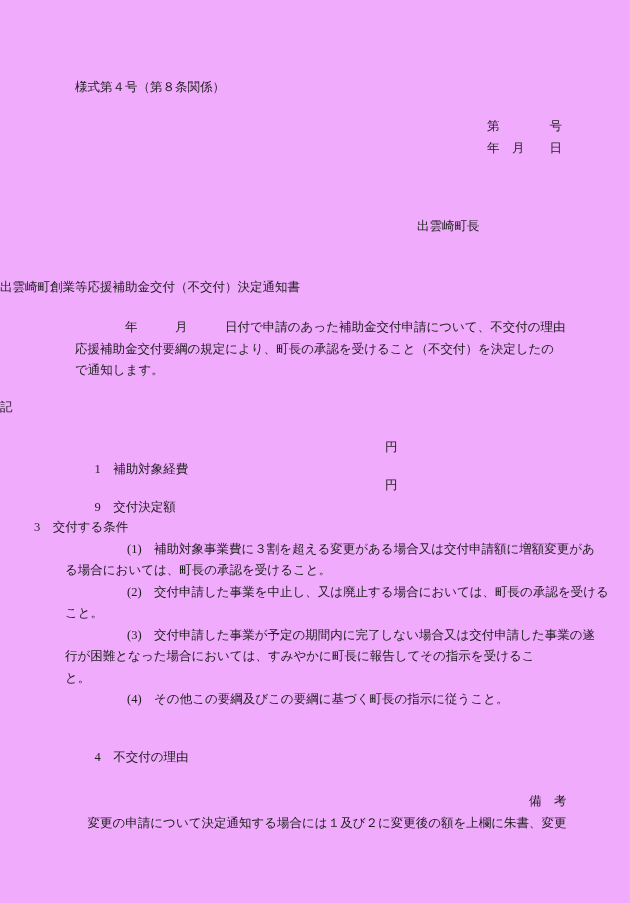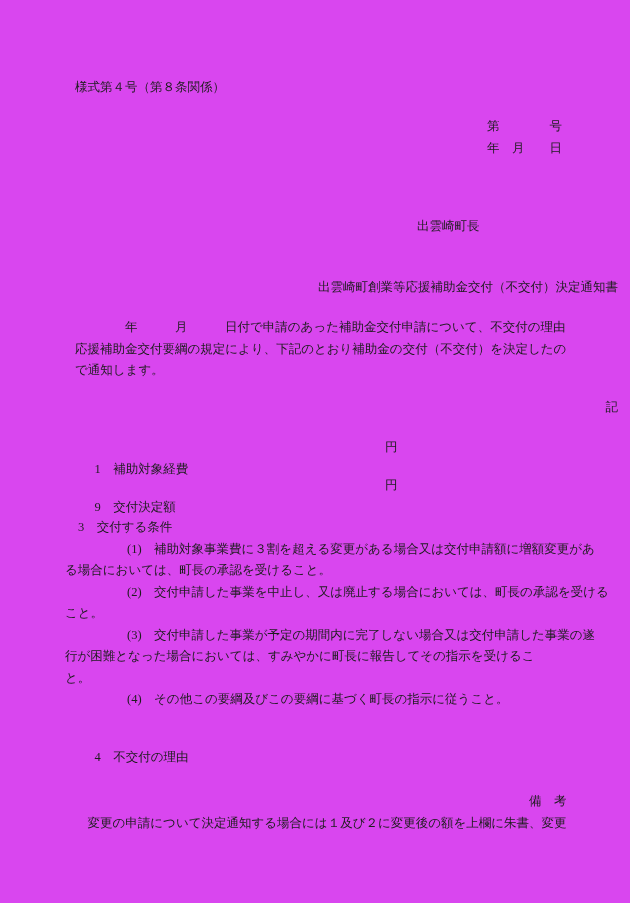--- a/index.html
+++ b/index.html
@@ -4,34 +4,34 @@
 <style>
   html, body {
     margin: 0;
     padding: 0;
     background: #e8e8e8;
   }
   .page {
     position: relative;
     width: 630px;
     height: 903px;
-    background: #d946ef;
+    background: #f0abfc;
     font-family: "Liberation Serif", "DejaVu Serif", serif;
     font-size: 12.5px;
     line-height: 21.5px;
     color: #1d1d1d;
     overflow: hidden;
   }
   .abs { position: absolute; }
   .line { white-space: pre; }
   .right-block { text-align: right; }
-  .center-block { left: 0; right: 12px; text-align: right; }
+  .center-block { left: 0; right: 4px; text-align: left; }
   .item-row { left: 0; right: 0; padding-left: 82px; white-space: pre; }
   .yen { position: absolute; left: 385px; top: 0; white-space: pre; }
-  .cond-line-header { padding-left: 78px; white-space: pre; }
+  .cond-line-header { padding-left: 34px; white-space: pre; }
   .cond-line-marker { padding-left: 90px; white-space: pre; margin-left: 37px; }
   .cond-line-cont { padding-left: 65px; white-space: pre; }
   .remarks-line { white-space: pre; }
 </style>
 </head>
 <body>
 
 <div class="page">
 
   <div class="abs line" style="left:75px; top:77px;">様式第４号（第８条関係）</div>
@@ -40,21 +40,21 @@
     <div class="line">第　　　　号</div>
     <div class="line">年　月　　日</div>
   </div>
 
   <div class="abs line" style="left:393px; top:216px;margin-left:24px;">出雲崎町長</div>
 
   <div class="abs center-block line" style="top:277px;">出雲崎町創業等応援補助金交付（不交付）決定通知書</div>
 
   <div class="abs" style="left:75px; top:317px;">
     <div class="line">　　　　年　　　月　　　日付で申請のあった補助金交付申請について、不交付の理由</div>
-    <div class="line">応援補助金交付要綱の規定により、下記のとおり補助金の交付（不交付）を決定したの</div>
+    <div class="line">応援補助金交付要綱の規定により、町長の承認を受けること（不交付）を決定したの</div>
     <div class="line">で通知します。</div>
   </div>
 
   <div class="abs center-block line" style="top:397px;">記</div>
 
   <div class="abs item-row" style="top:437px;">
     <span class="line">1　補助対象経費</span>
     <span class="yen">円</span>
   </div>
 

